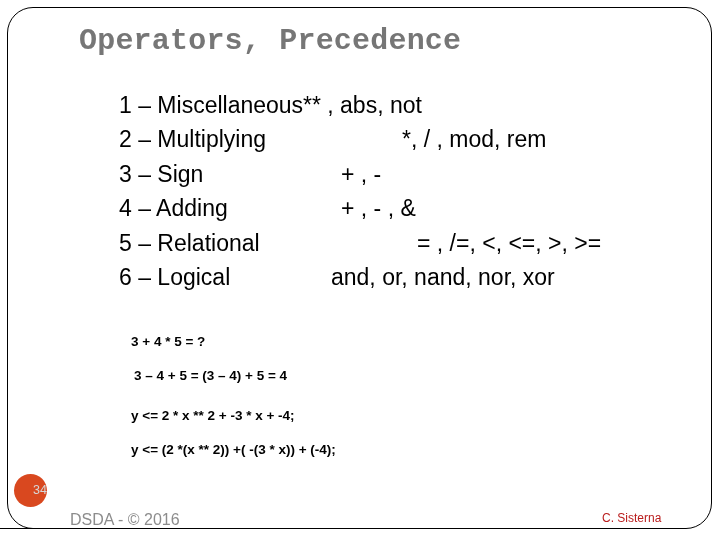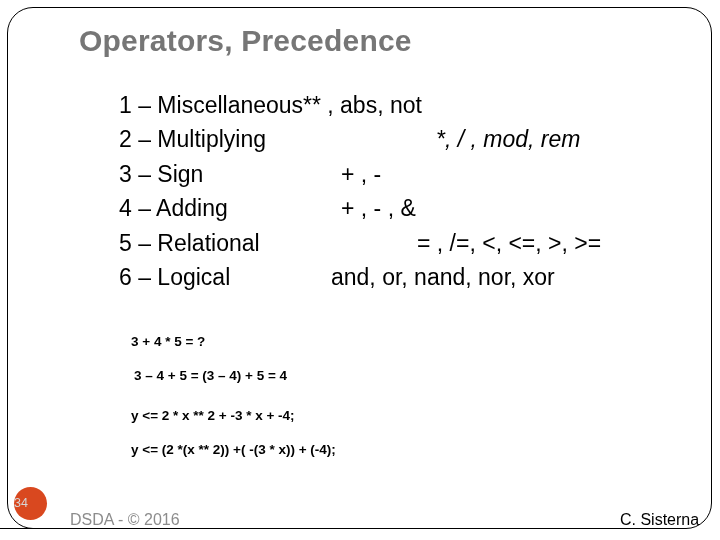--- a/index.html
+++ b/index.html
@@ -32,20 +32,21 @@
   
   #slide-title {
     position: absolute;
     left: 79px;
     top: 24px;
     font-size: 30px;
     font-weight: bold;
     color: #767676;
     letter-spacing: 0.2px;
     white-space: nowrap;
+    font-family: Liberation Mono, monospace;
   }
 
   
   #precedence-list {
     position: absolute;
     left: 0;
     top: 92px;
     width: 720px;
   }
   .prec-row {
@@ -78,44 +79,44 @@
     color: #000000;
     white-space: nowrap;
     font-weight: bold;
   }
   .example-line.plain { font-weight: bold; }
 
   
   #page-badge {
     position: absolute;
     left: 14px;
-    top: 487px;
+    top: 474px;
     width: 33px;
     height: 33px;
     border-radius: 50%;
     background: #d9481f;
     color: #d6d6d6;
     font-size: 12.5px;
     line-height: 33px;
-    text-align: left;
+    text-align: right;
   }
   #footer-left {
     position: absolute;
     left: 70px;
     top: 511px;
     font-size: 16px;
     color: #8c8c8c;
     white-space: nowrap;
   }
   #footer-right {
     position: absolute;
-    left: 620px;
+    left: 602px;
     top: 511px;
-    font-size: 16px;
-    color: #000000;
+    font-size: 12px;
+    color: #b91c1c;
     white-space: nowrap;
   }
   #footer-rule {
     position: absolute;
     left: 0px;
     top: 528px;
     width: 660px;
     height: 0;
     border-top: 1.6px solid #000000;
   }
@@ -127,21 +128,21 @@
 
 <div id="slide-title">Operators, Precedence</div>
 
 <div id="precedence-list">
     <div class="prec-row">
       <span class="prec-label">1 – Miscellaneous</span>
       <span class="prec-ops" style="left: 303px;">** , abs, not</span>
     </div>
     <div class="prec-row">
       <span class="prec-label">2 – Multiplying</span>
-      <span class="prec-ops" style="left: 436px; font-style: italic;">*, / , mod, rem</span>
+      <span class="prec-ops" style="left: 402px;">*, / , mod, rem</span>
     </div>
     <div class="prec-row">
       <span class="prec-label">3 – Sign</span>
       <span class="prec-ops" style="left: 341px;">+ , -</span>
     </div>
     <div class="prec-row">
       <span class="prec-label">4 – Adding</span>
       <span class="prec-ops" style="left: 341px;">+ , - , &amp;</span>
     </div>
     <div class="prec-row">

